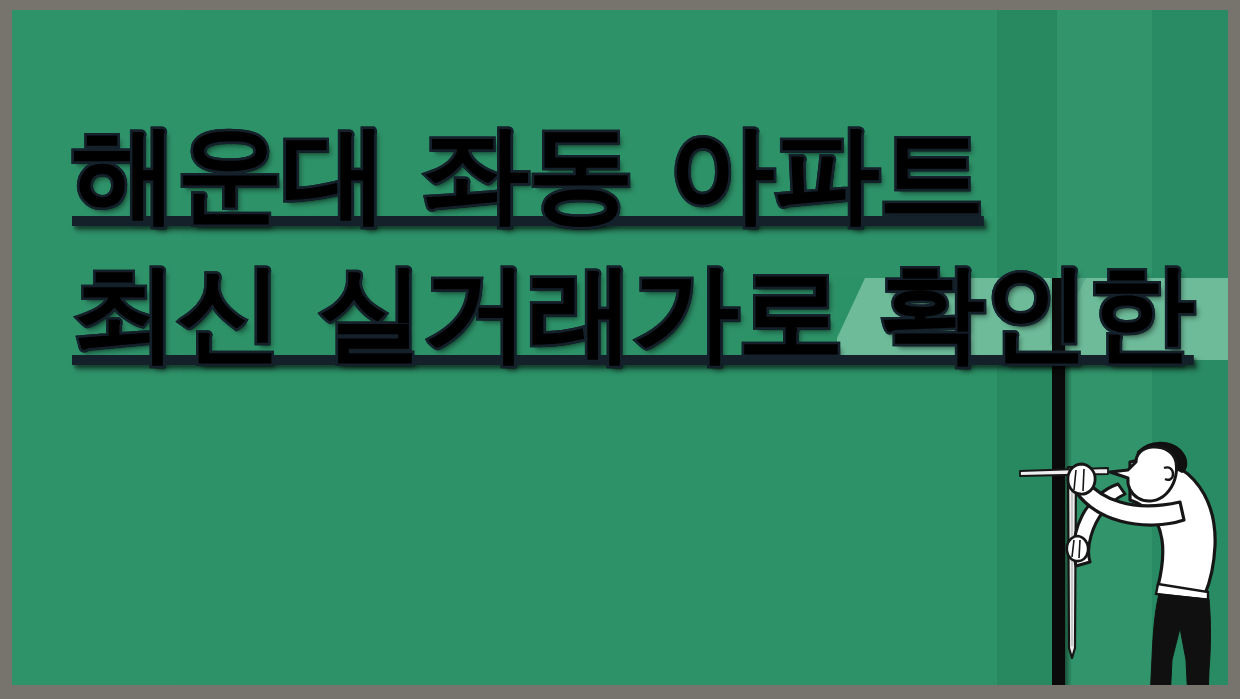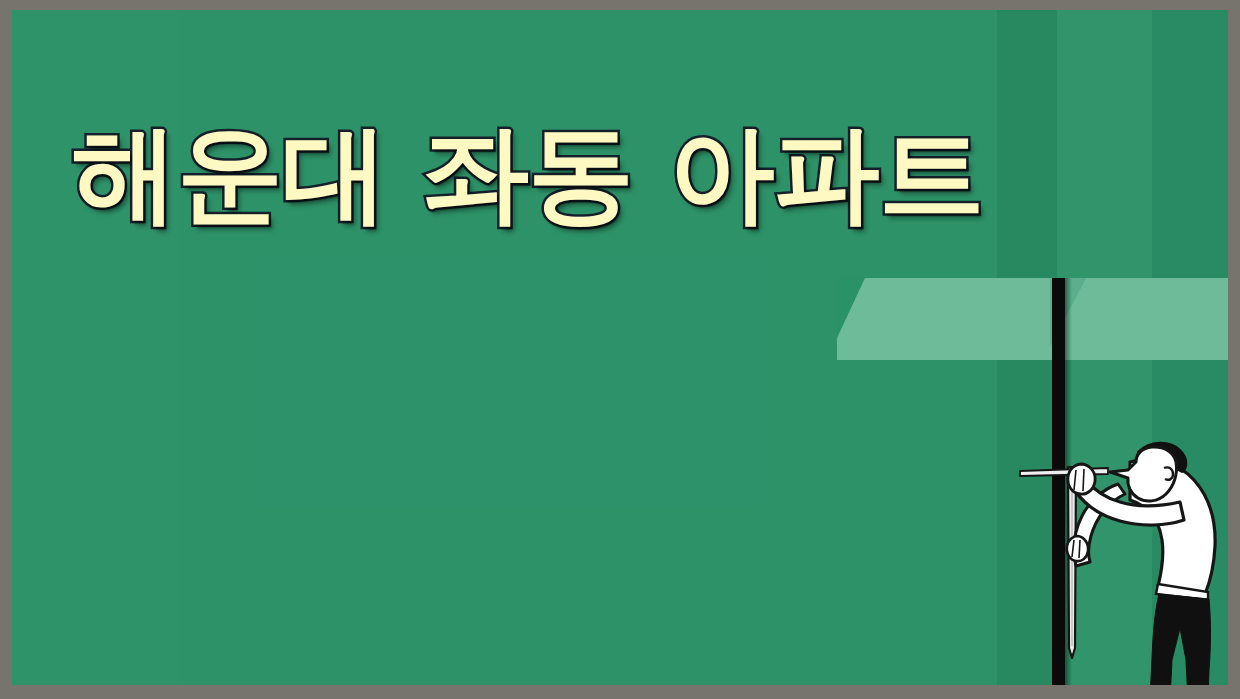--- a/index.html
+++ b/index.html
@@ -98,27 +98,28 @@
     top: 104px;
     width: 1130px;
     z-index: 6;
   }
   .line {
     font-family: "DejaVu Sans", "Liberation Sans", sans-serif;
     font-weight: bold;
     font-size: 106px;
     line-height: 139px;
     letter-spacing: -1px;
-    color: #fef9c3;
+    color: #000000;
     white-space: nowrap;
     -webkit-text-stroke: 5px #14202a;
     paint-order: stroke fill;
     text-shadow:
        4px 5px 5px rgba(0,0,0,0.38),
        2px 3px 2px rgba(0,0,0,0.28);
+    text-decoration: underline;
   }
 
   
   .illustration {
     position: absolute;
     left: 1000px;
     top: 400px;
     width: 230px;
     height: 290px;
     z-index: 5;
@@ -195,15 +196,16 @@
                  L176,290 L174,250 L168,218
                  L160,250 L158,290 L138,290 L140,248
                  C141,222 143,200 147,184 Z" fill="#101010" stroke="#101010" stroke-width="1"></path>
       </svg>
     </div>
 
   </div>
 
   <div class="headline">
     <div class="line">해운대 좌동 아파트</div>
+    <div class="line">최신 실거래가로 확인한</div>
   </div>
 
 </div>
 
 </body></html>

